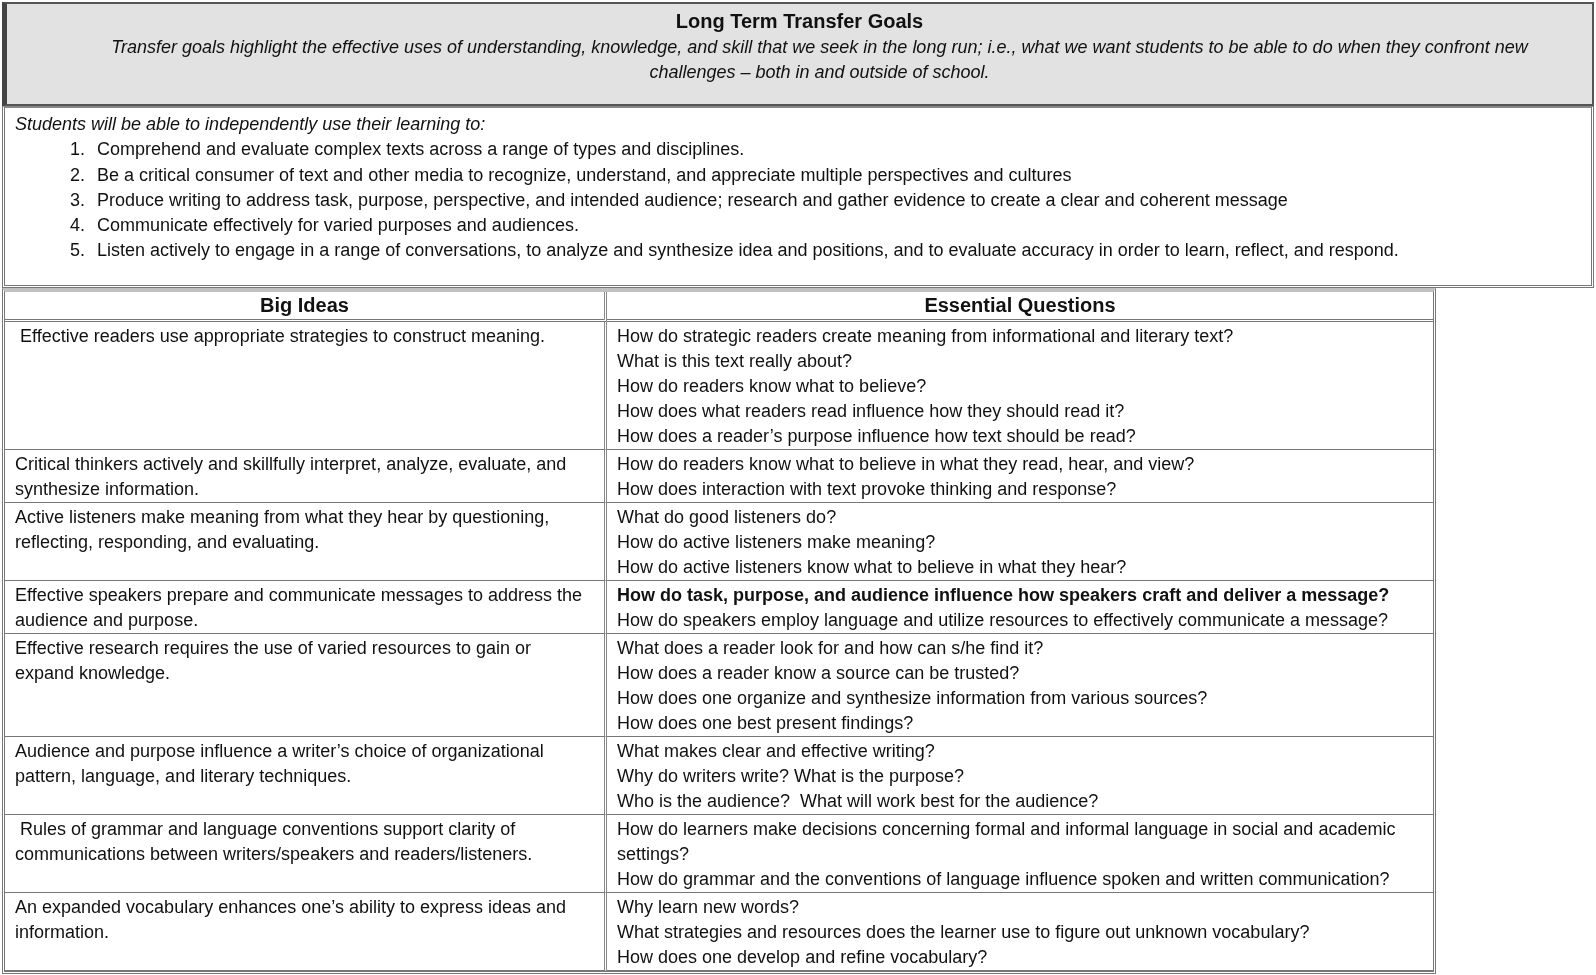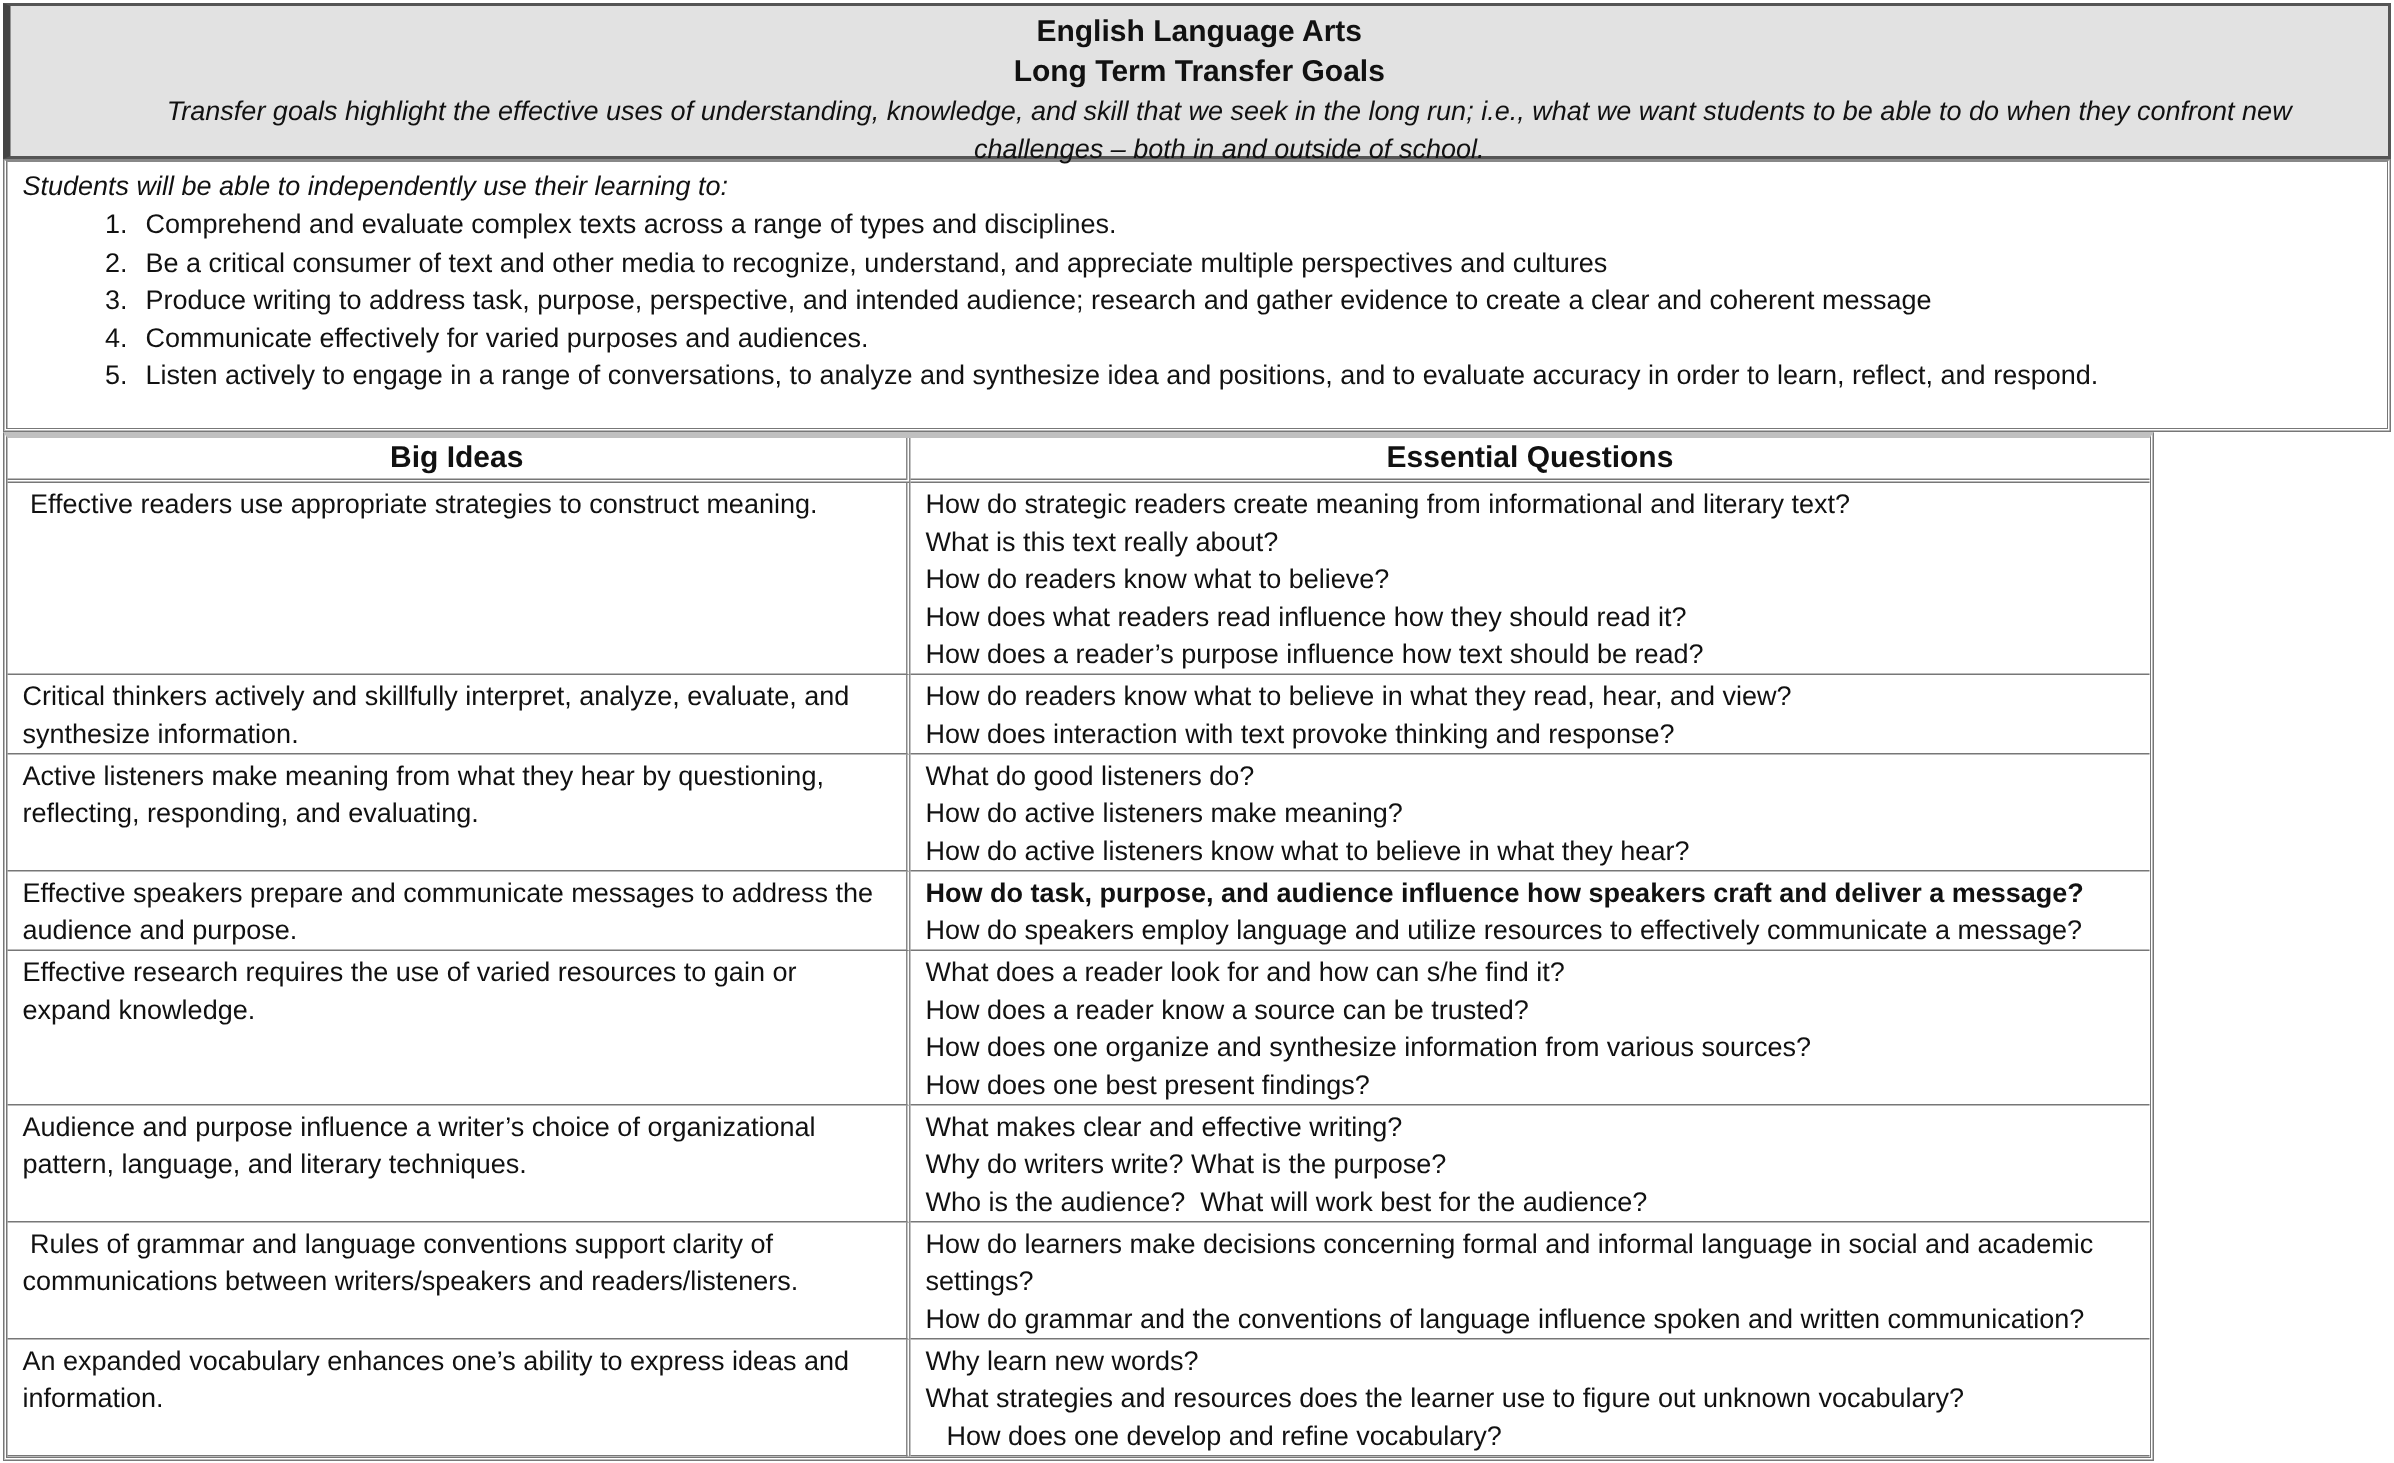--- a/index.html
+++ b/index.html
@@ -54,21 +54,20 @@
   th { font-weight: bold; text-align: center; font-size: 20px; line-height: 27px; border-bottom: 3px double #777; padding-top: 0; }
   th:last-child, td:last-child { border-right: none; }
   col.c1 { width: 602px; }
   .q { display: block; }
 </style>
 </head>
 <body>
 
 <div class="doc">
   <div class="header">
-    <div class="title">English Language Arts</div>
     <div class="title">Long Term Transfer Goals</div>
     <div class="subtitle">Transfer goals highlight the effective uses of understanding, knowledge, and skill that we seek in the long run; i.e., what we want students to be able to do when they confront new challenges – both in and outside of school.</div>
   </div>
 
   <div class="goals">
     <div class="intro">Students will be able to independently use their learning to:</div>
     <ol>
       <li>
           <span class="num">1.</span>
           <span class="txt">Comprehend and evaluate complex texts across a range of types and disciplines.</span>
@@ -158,18 +157,18 @@
           <td>
             <span class="q" style="white-space: pre-wrap;">How do learners make decisions concerning formal and informal language in social and academic settings?</span>
             <span class="q" style="white-space: pre-wrap;">How do grammar and the conventions of language influence spoken and written communication?</span>
           </td>
         </tr>
         <tr>
           <td style="white-space: pre-wrap;">An expanded vocabulary enhances one’s ability to express ideas and information.</td>
           <td>
             <span class="q" style="white-space: pre-wrap;">Why learn new words?</span>
             <span class="q" style="white-space: pre-wrap;">What strategies and resources does the learner use to figure out unknown vocabulary?</span>
-            <span class="q" style="white-space: pre-wrap; margin-left: 14px;">How does one develop and refine vocabulary?</span>
+            <span class="q" style="white-space: pre-wrap;">How does one develop and refine vocabulary?</span>
           </td>
         </tr>
       </tbody>
   </table>
 </div>
 
 </body></html>

